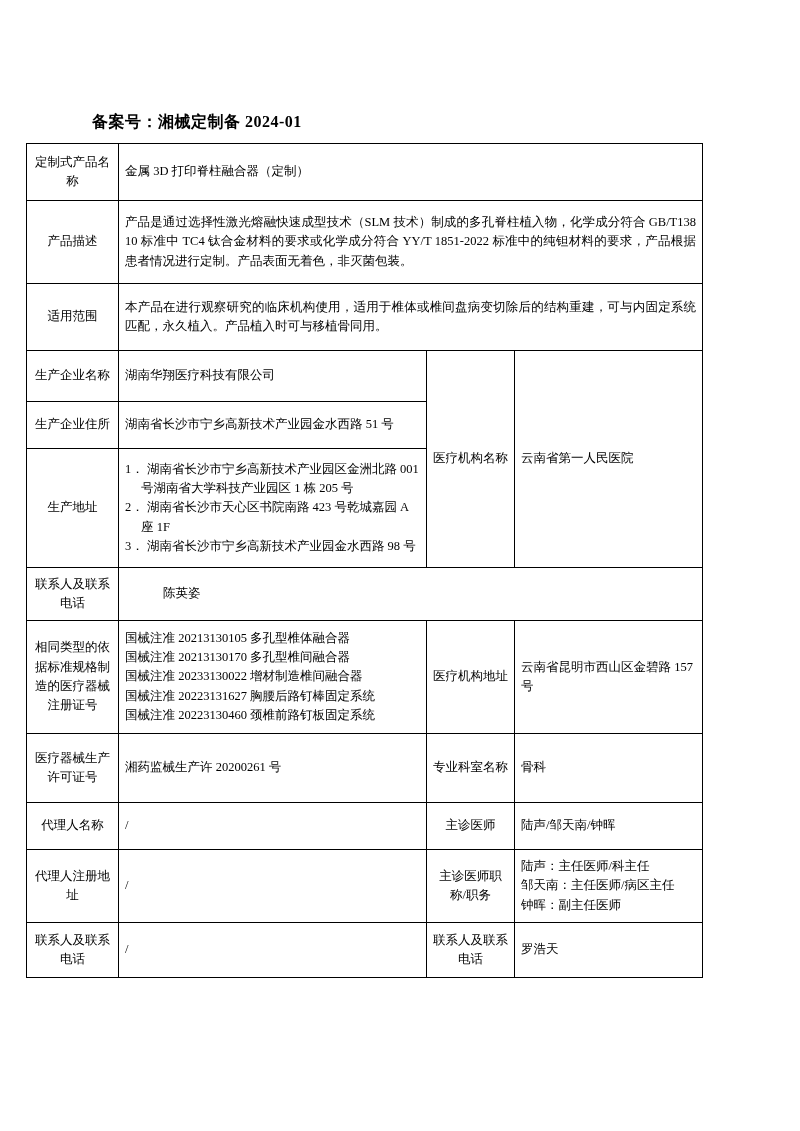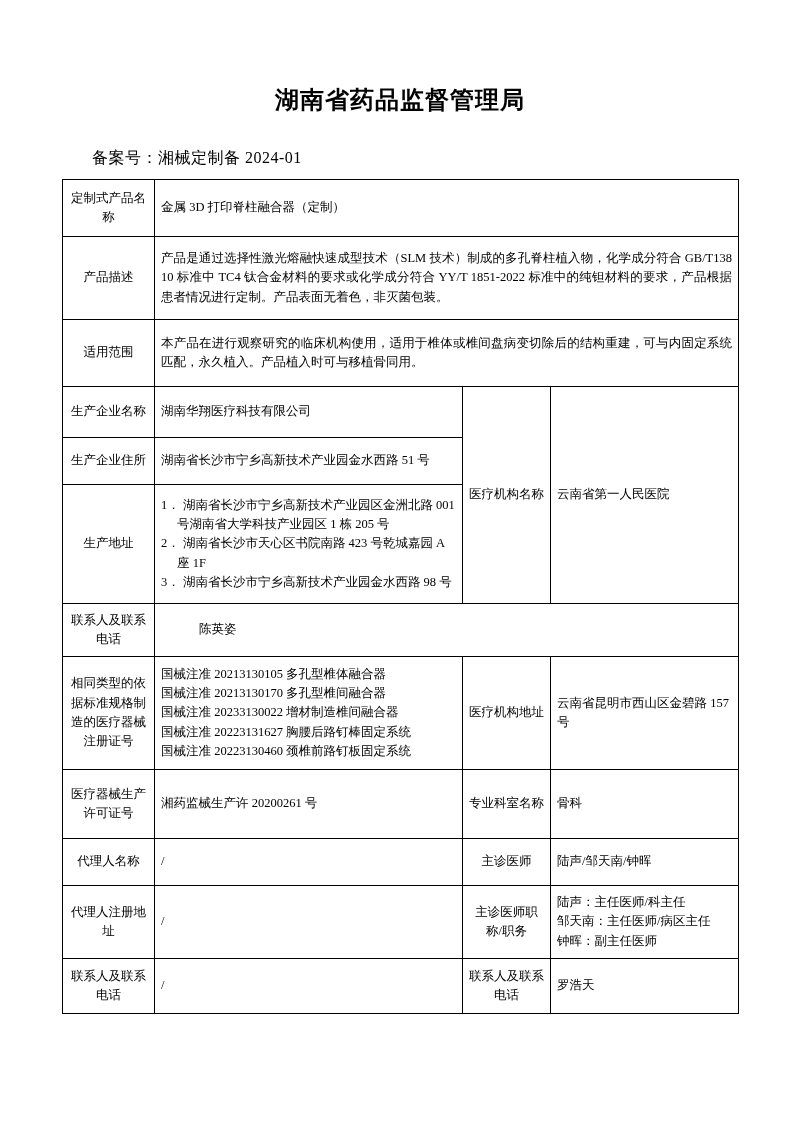--- a/index.html
+++ b/index.html
@@ -27,26 +27,26 @@
   }
   .title-line {
     font-size: 24px;
     font-weight: bold;
     line-height: 36px;
     letter-spacing: 1px;
   }
   .record-no {
     margin: 30px 8px 10px 92px;
     font-size: 16px;
-    font-weight: normal;
+    font-weight: bold;
     letter-spacing: 0.5px;
   }
   table.form {
     border-collapse: collapse;
-    margin-left: 62px;
+    margin-left: 26px;
     width: 676px;
     table-layout: fixed;
   }
   table.form td {
     border: 1px solid #000000;
     font-size: 12.5px;
     line-height: 1.55;
     padding: 5px 6px;
     vertical-align: middle;
     word-break: break-all;
@@ -80,21 +80,20 @@
     text-indent: -16px;
     display: block;
   }
 </style>
 </head>
 <body>
 
 <div class="page">
 
   <div class="title-block">
-    <div class="title-line">湖南省药品监督管理局</div>
   </div>
 
   <div class="record-no">
     <span>备案号：</span><span>湘械定制备 2024-01</span>
   </div>
 
   <table class="form">
     <colgroup>
       <col style="width:92px">
       <col style="width:308px">

